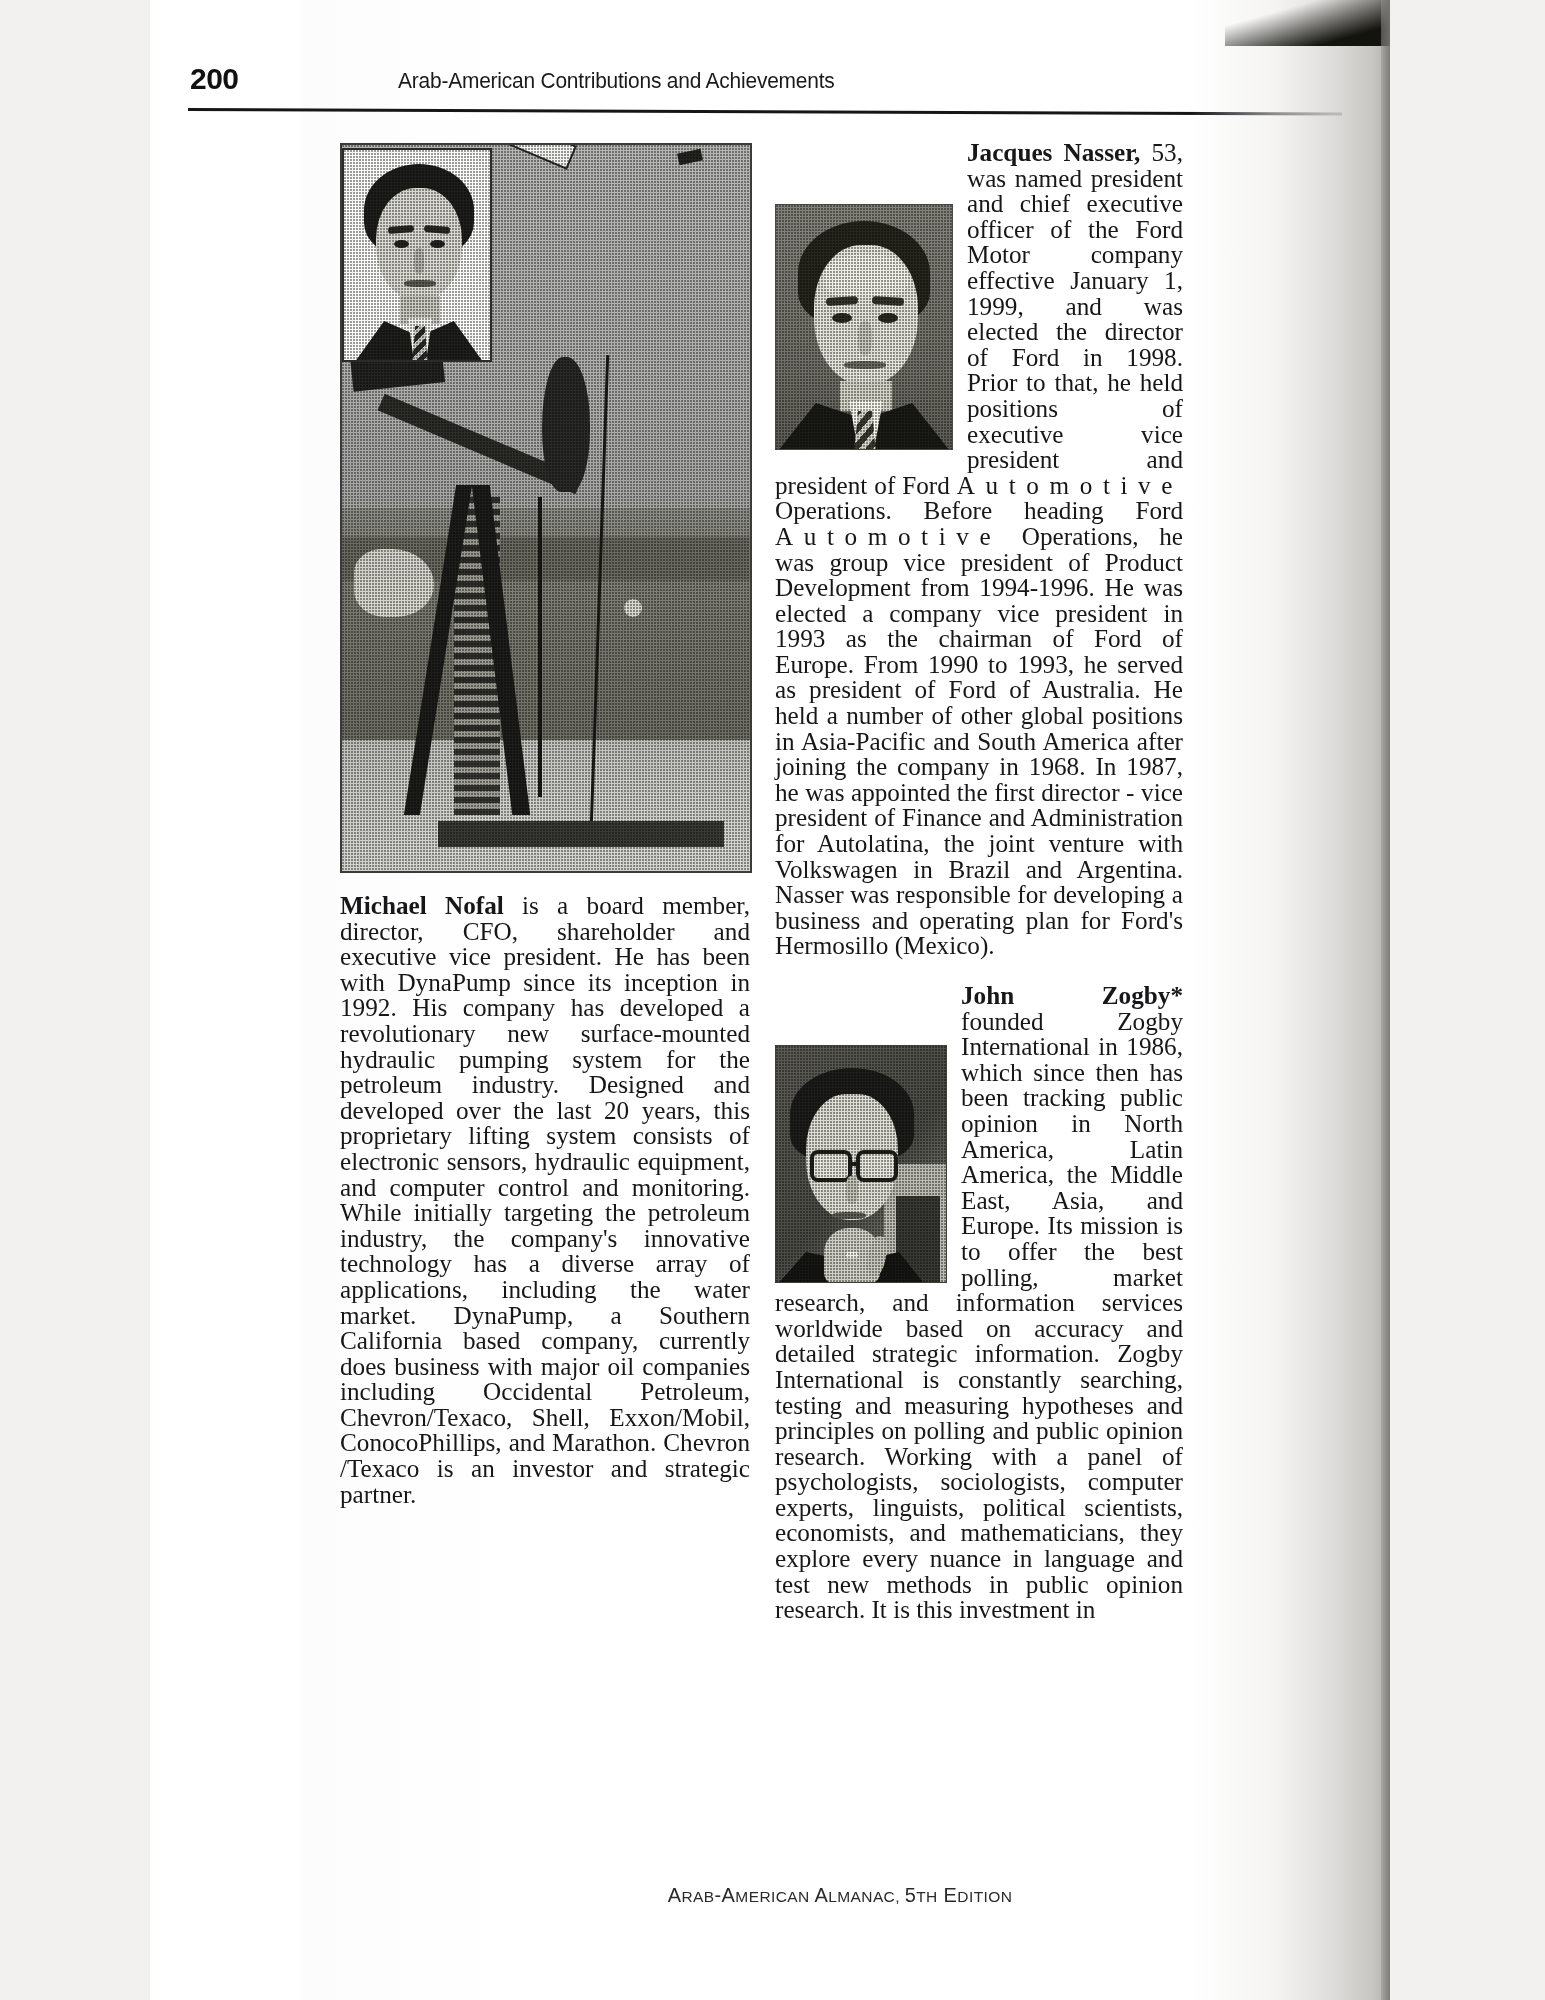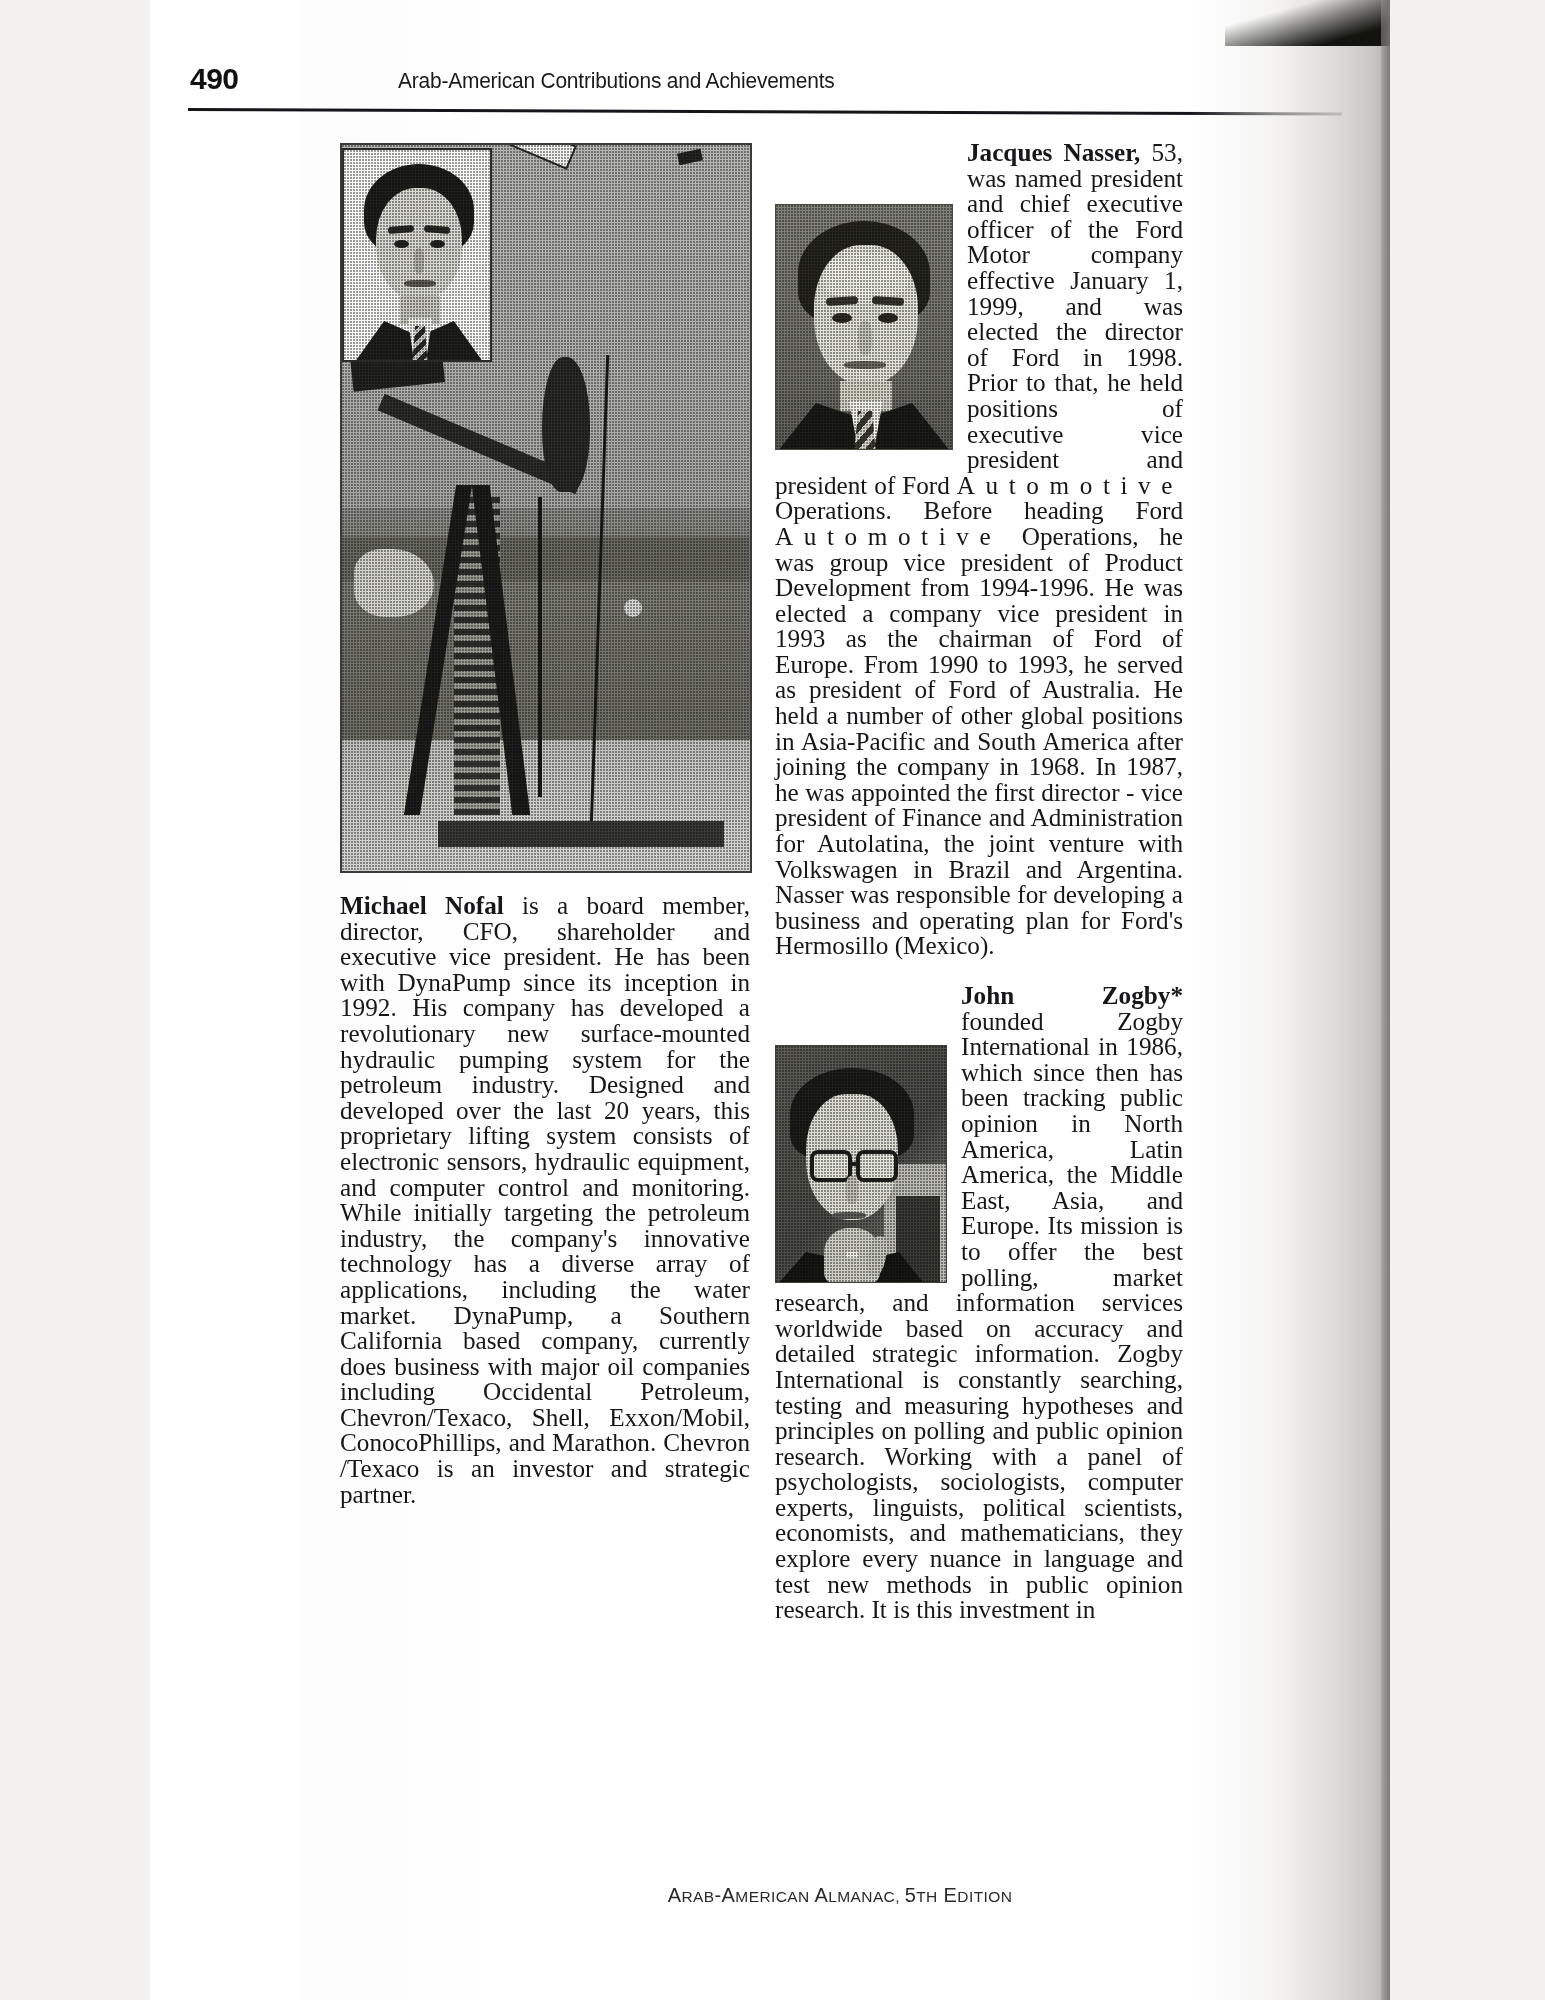--- a/index.html
+++ b/index.html
@@ -398,21 +398,21 @@
   }
 </style>
 </head>
 <body>
 
 <div id="scan">
 
   <div id="page-sheet">
 
     <div id="running-head">
-      <div id="folio">490</div>
+      <div id="folio">200</div>
       <div id="head-title">Arab-American Contributions and Achievements</div>
     </div>
     <div id="head-rule"></div>
 
     <div id="photo-oilfield" class="halftone grain">
       <div id="of-sky"></div>
       <div id="of-hill"></div>
       <div id="of-hill2"></div>
       <div id="of-ground"></div>
       <div id="of-shrub1" class="of-part"></div>

